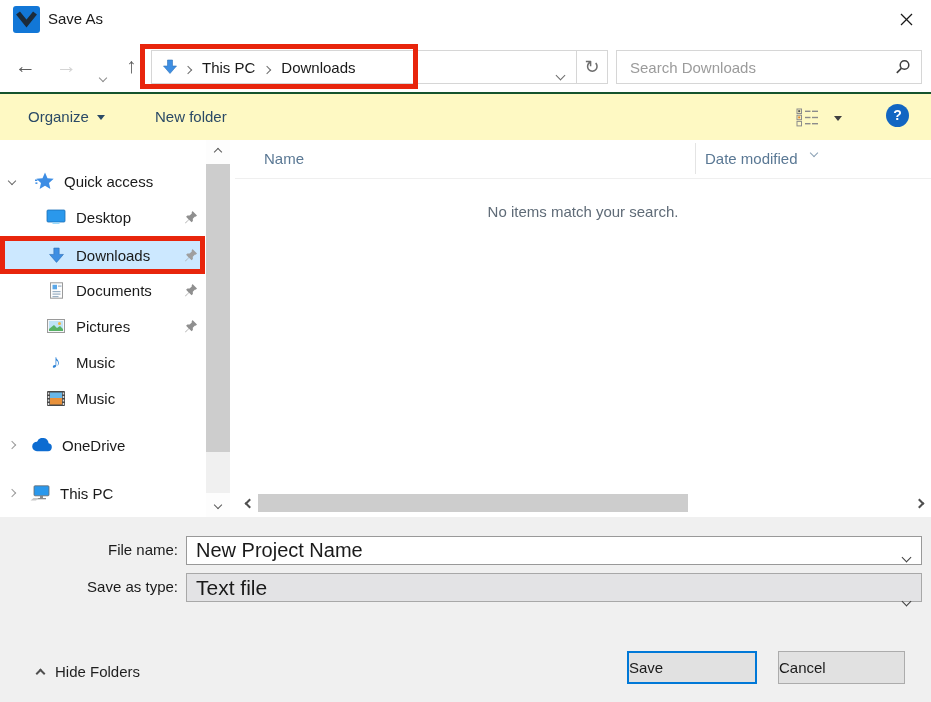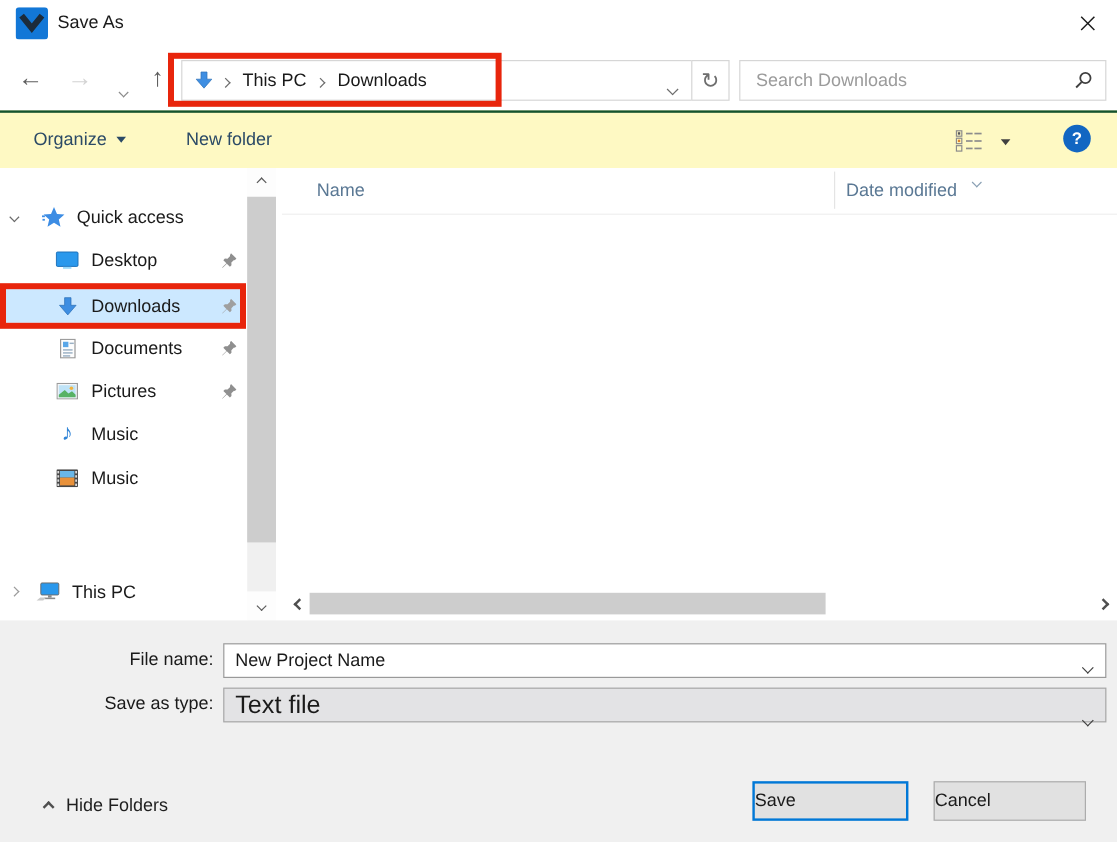--- a/index.html
+++ b/index.html
@@ -103,21 +103,21 @@
     justify-content:center; color:#4f4f4f; }
   .h-btn.left { left:6px; } .h-btn.right { right:4px; }
   .h-thumb { position:absolute; left:23px; top:2px; width:430px; height:18px; background:#cdcdcd; }
   
   .footer { position:absolute; top:517px; left:0; width:931px; height:234px; background:#f0f0f0; }
   .f-label { position:absolute; left:0; width:178px; text-align:right; font-size:15px; color:#1a1a1a; }
   .lbl-filename { top:24px; } .lbl-type { top:61px; }
   .combo { position:absolute; left:186px; width:736px; height:29px; }
   .combo-filename { top:19px; background:#fff; border:1px solid #999; }
   .combo-filename input { position:absolute; left:0; top:0; width:700px; height:27px; border:none; outline:none;
-    padding-left:9px; font-family:"Liberation Sans",sans-serif; font-size:15px; color:#1a1a1a; background:transparent; }
+    padding-left:9px; font-family:"Liberation Sans",sans-serif; font-size:20px; color:#1a1a1a; background:transparent; }
   .combo-type { top:56px; background:#e3e3e5; border:1px solid #a8a8a8; line-height:27px; padding-left:9px;
     font-size:21px; color:#1a1a1a; }
   .combo-chv { position:absolute; right:11px; top:10px; color:#3f3f3f; }
   .hide-folders { position:absolute; left:37px; top:146px; display:flex; align-items:center; gap:11px;
     font-size:15px; color:#1f1f1f; cursor:pointer; }
   .btn { position:absolute; top:134px; height:33px; background:#e1e1e1; font-size:15px; color:#1a1a1a;
     text-align:left; cursor:pointer; font-family:Liberation Sans, sans-serif; }
   .btn-save { left:627px; width:130px; border:2px solid #0078d7; line-height:29px; }
   .btn-cancel { left:778px; width:127px; border:1px solid #acacac; line-height:31px; }
   .grip { position:absolute; right:2px; bottom:2px; }
@@ -301,20 +301,31 @@
             <rect x="0.8" y="12" width="1.5" height="2" fill="#ddd"></rect>
             <rect x="15.7" y="1.5" width="1.5" height="2" fill="#ddd"></rect>
             <rect x="15.7" y="5" width="1.5" height="2" fill="#ddd"></rect>
             <rect x="15.7" y="8.5" width="1.5" height="2" fill="#ddd"></rect>
             <rect x="15.7" y="12" width="1.5" height="2" fill="#ddd"></rect>
           </svg>
       </span>
       <span class="side-label">Music</span>
     </div>
 
+    <div class="side-row row-onedrive">
+      <span class="exp">
+          <span class="chv chv-6 rightd" style="color:#9b9b9b;"></span>
+        </span>
+      <span class="tree-icon" style="margin-left:10px;">
+        <svg width="23" height="14" viewBox="0 0 23 14">
+            <path d="M6.2 13.5 h11.6 a4.2 4.2 0 0 0 0.6-8.3 A6.3 6.3 0 0 0 6.3 3.5 A4.8 4.8 0 0 0 6.2 13.5 Z" fill="#0d6cd1"></path>
+          </svg>
+      </span>
+      <span class="side-label">OneDrive</span>
+    </div>
 
     <div class="side-row row-thispc">
       <span class="exp">
           <span class="chv chv-6 rightd" style="color:#9b9b9b;"></span>
         </span>
       <span class="tree-icon" style="margin-left:8px;">
         <svg width="21" height="17" viewBox="0 0 21 17">
             <rect x="4" y="0.8" width="15" height="10" rx="1" fill="#2a98ec" stroke="#6b6b6b" stroke-width="0.8"></rect>
             <rect x="10" y="11" width="3" height="2" fill="#8a8a8a"></rect>
             <rect x="7" y="13" width="9" height="1.3" fill="#8a8a8a"></rect>
@@ -334,20 +345,21 @@
           <span class="chv chv-6 down"></span>
         </div>
     </div>
 
     <div class="main">
       <span class="col-header col-name">Name</span>
       <div class="col-divider"></div>
       <span class="col-header col-date">Date modified</span>
       <span class="sort-chv"><span class="chv chv-6 down"></span></span>
       <div class="header-line"></div>
+      <div class="empty-msg">No items match your search.</div>
 
       <div class="h-scroll">
         <span class="h-btn left">
             <span class="chv chv-7 leftd thick"></span>
           </span>
         <div class="h-thumb"></div>
         <span class="h-btn right">
             <span class="chv chv-7 rightd thick"></span>
           </span>
       </div>

